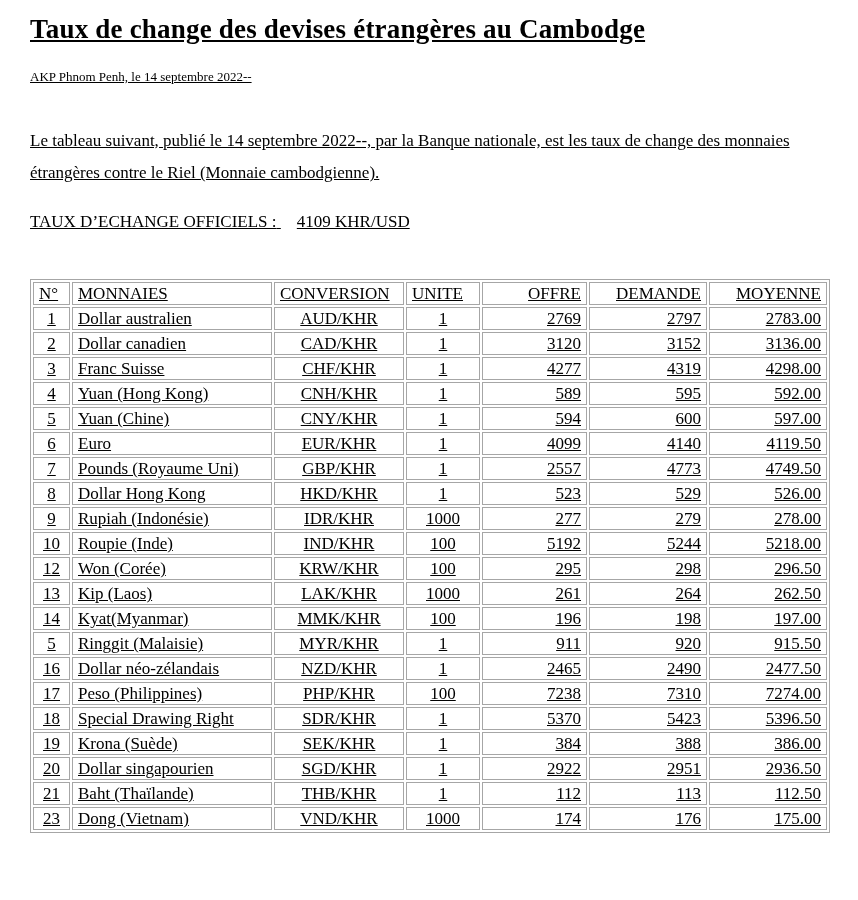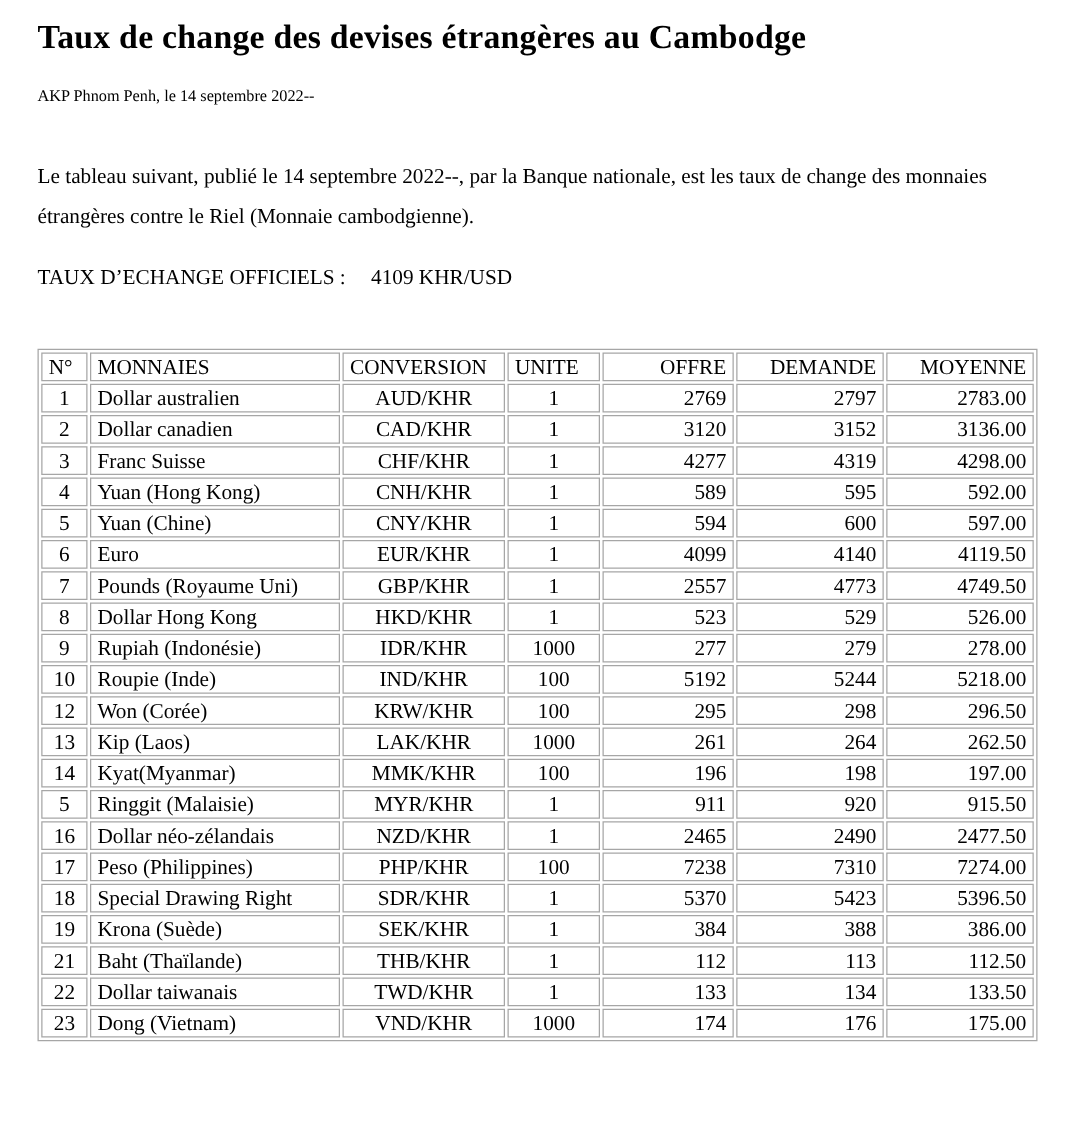--- a/index.html
+++ b/index.html
@@ -6,20 +6,21 @@
   html, body { background: #ffffff; }
   body {
     width: 858px;
     height: 900px;
     overflow: hidden;
     color: #000000;
     font-family: "Liberation Serif", "DejaVu Serif", serif;
   }
   .page {
     padding: 14px 30px 0 30px;
+    text-decoration: underline;
   }
   .doc-title {
     font-size: 27px;
     font-weight: bold;
     letter-spacing: 0.2px;
     color: #000;
   }
   .byline {
     margin-top: 24px;
     font-size: 13px;
@@ -259,36 +260,36 @@
           <tr>
             <td class="c0">19</td>
             <td class="c1">Krona (Suède)</td>
             <td class="c2">SEK/KHR</td>
             <td class="c3">1</td>
             <td class="c4">384</td>
             <td class="c5">388</td>
             <td class="c6">386.00</td>
           </tr>
           <tr>
+            <td class="c0">20</td>
+            <td class="c1">Dollar singapourien</td>
+            <td class="c2">SGD/KHR</td>
+            <td class="c3">1</td>
+            <td class="c4">2922</td>
+            <td class="c5">2951</td>
+            <td class="c6">2936.50</td>
+          </tr>
+          <tr>
             <td class="c0">21</td>
             <td class="c1">Baht (Thaïlande)</td>
             <td class="c2">THB/KHR</td>
             <td class="c3">1</td>
             <td class="c4">112</td>
             <td class="c5">113</td>
             <td class="c6">112.50</td>
-          </tr>
-          <tr>
-            <td class="c0">22</td>
-            <td class="c1">Dollar taiwanais</td>
-            <td class="c2">TWD/KHR</td>
-            <td class="c3">1</td>
-            <td class="c4">133</td>
-            <td class="c5">134</td>
-            <td class="c6">133.50</td>
           </tr>
           <tr>
             <td class="c0">23</td>
             <td class="c1">Dong (Vietnam)</td>
             <td class="c2">VND/KHR</td>
             <td class="c3">1000</td>
             <td class="c4">174</td>
             <td class="c5">176</td>
             <td class="c6">175.00</td>
           </tr>

